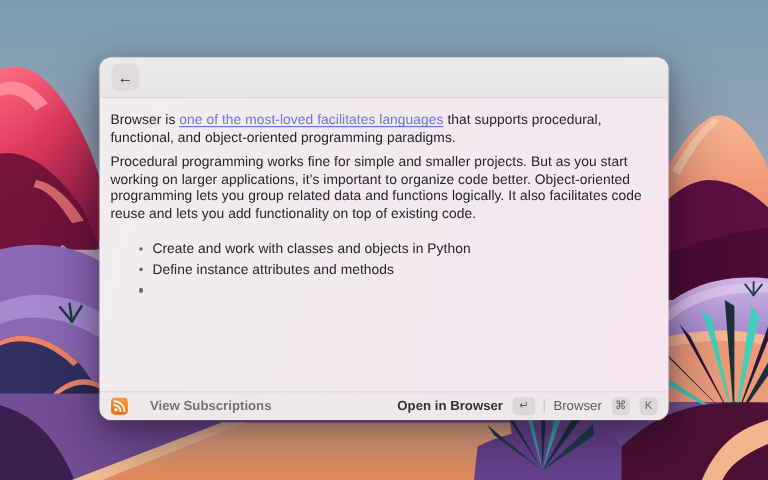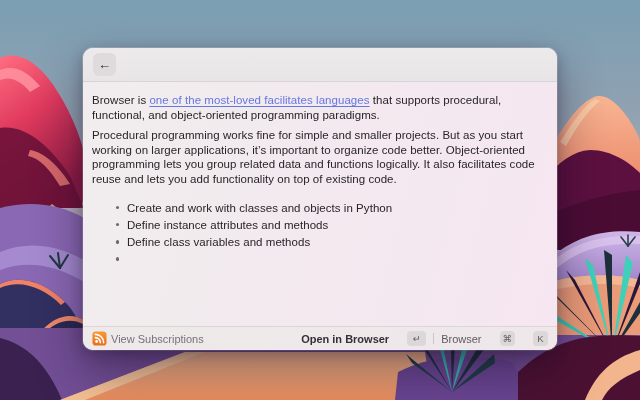--- a/index.html
+++ b/index.html
@@ -42,24 +42,24 @@
   ul.learn-list li { position:relative; padding-left:21px; margin-bottom:2.5px; }
   ul.learn-list li .dot {
     position:absolute; left:10px; top:5.6px; width:3.2px; height:3.2px;
     border-radius:50%; background:#6d686c;
   }
   .win-footer {
     height:24px; flex:0 0 24px; display:flex; align-items:center; padding:0 9px;
     background:linear-gradient(90deg,#edeae9,#efe7ea);
     border-top:1px solid #dbd7d8; font-size:11px;
   }
-  .footer-left { display:flex; align-items:center; gap:4px; flex:1 1 auto; }
+  .footer-left { display:flex; align-items:center; gap:18px; flex:1 1 auto;font-weight:bold; }
   .subs-label { color:#77727a; }
   .footer-right { display:flex; align-items:center; gap:7px; }
-  .open-btn, .actions-btn { display:flex; align-items:center; gap:18px; cursor:pointer; background:none; border:none; font-family:"Liberation Sans", sans-serif; font-size:11px; padding:0; }
+  .open-btn, .actions-btn { display:flex; align-items:center; gap:8px; cursor:pointer; background:none; border:none; font-family:"Liberation Sans", sans-serif; font-size:11px; padding:0; }
   .open-label { font-weight:700; color:#353036; }
   .actions-label { color:#5f5a5e; }
   .keycap {
     display:inline-flex; align-items:center; justify-content:center;
     min-width:15px; height:15px; padding:0 3px; border-radius:4px;
     background:#dcd8d9; color:#635e62; font-size:9.5px; line-height:1;
   }
   .keycap.wide { min-width:19px; }
   .footer-divider { width:1px; height:11px; background:#cbc6c8; }
   .rss-icon { width:15px; height:15px; display:block; }
@@ -180,21 +180,21 @@
       <span>←</span>
     </button>
   </div>
 
   <div class="win-content">
     <p><span>Browser is </span><a class="article-link">one of the most-loved facilitates languages</a><span> that supports procedural, functional, and object-oriented programming paradigms.</span></p>
     <p>Procedural programming works fine for simple and smaller projects. But as you start working on larger applications, it’s important to organize code better. Object-oriented programming lets you group related data and functions logically. It also facilitates code reuse and lets you add functionality on top of existing code.</p>
     <ul class="learn-list">
       <li><span class="dot"></span><span>Create and work with classes and objects in Python</span></li>
       <li><span class="dot"></span><span>Define instance attributes and methods</span></li>
-      <li><span class="dot"></span><span>Define class variables and methods</span></li>
+      <li><span class="dot"></span></li>
       <li><span class="dot"></span></li>
 
     </ul>
   </div>
 
   <div class="win-footer">
     <div class="footer-left">
       <svg class="rss-icon" viewBox="0 0 16 16">
         <defs>
           <linearGradient id="rssG" x1="0" y1="0" x2="0" y2="1">

